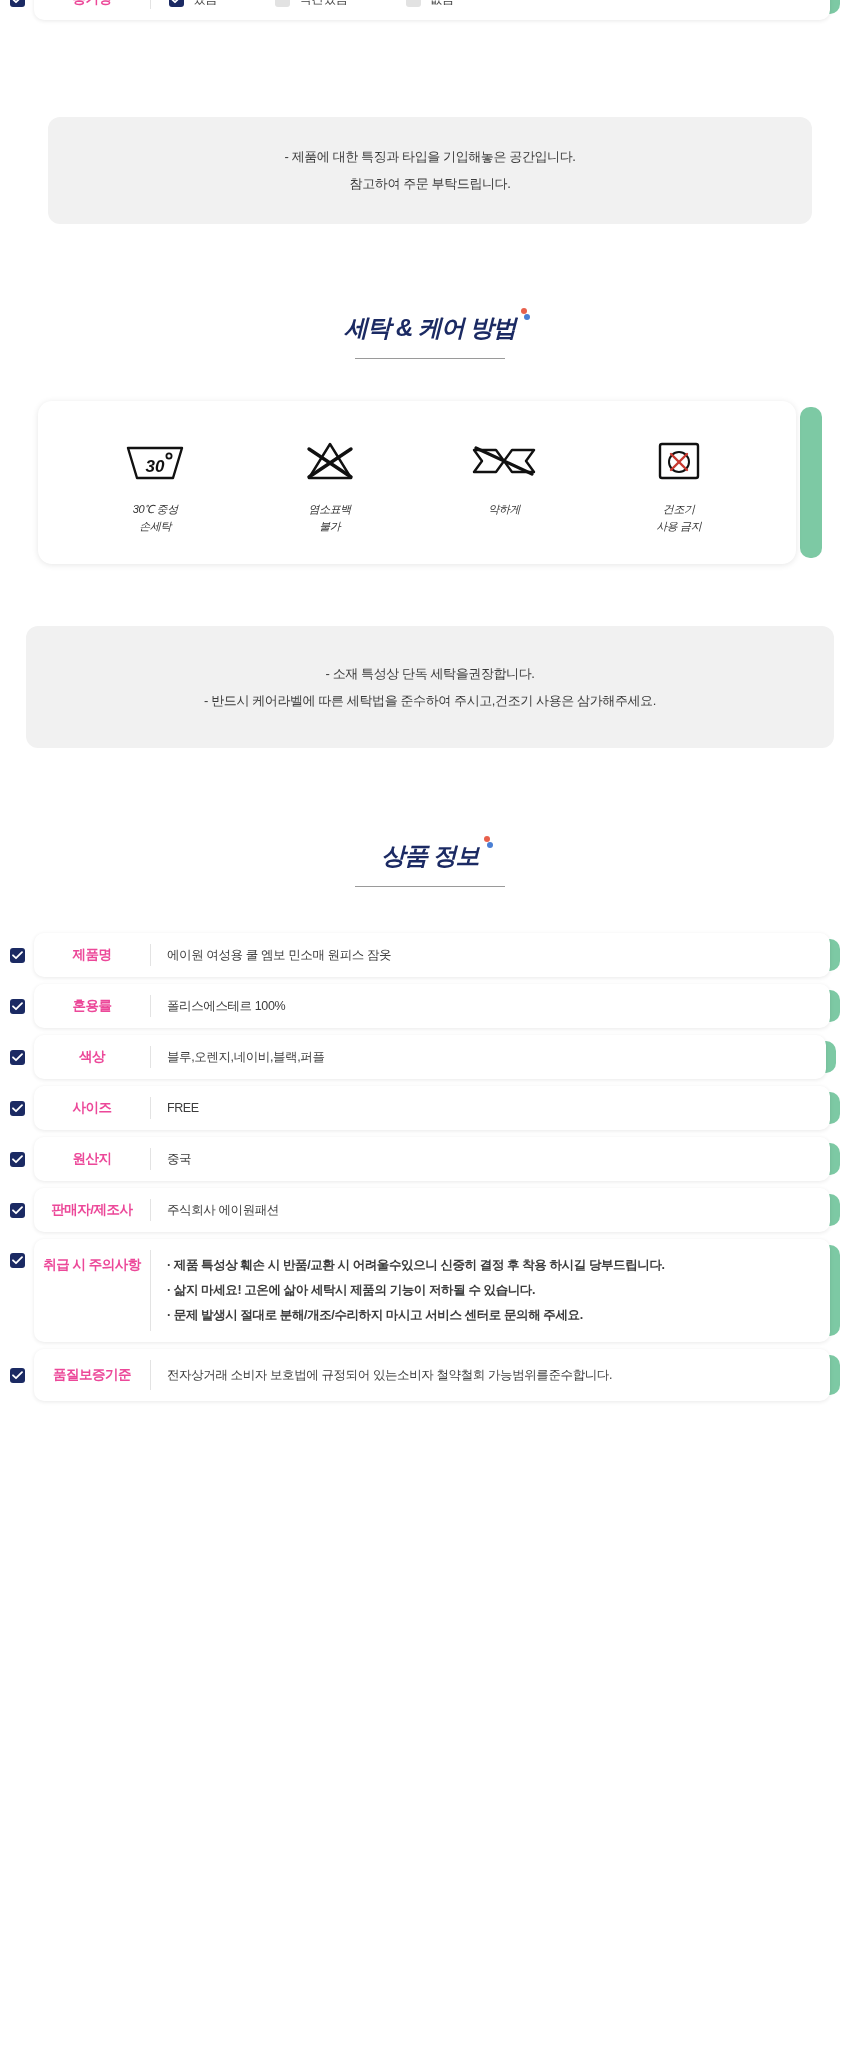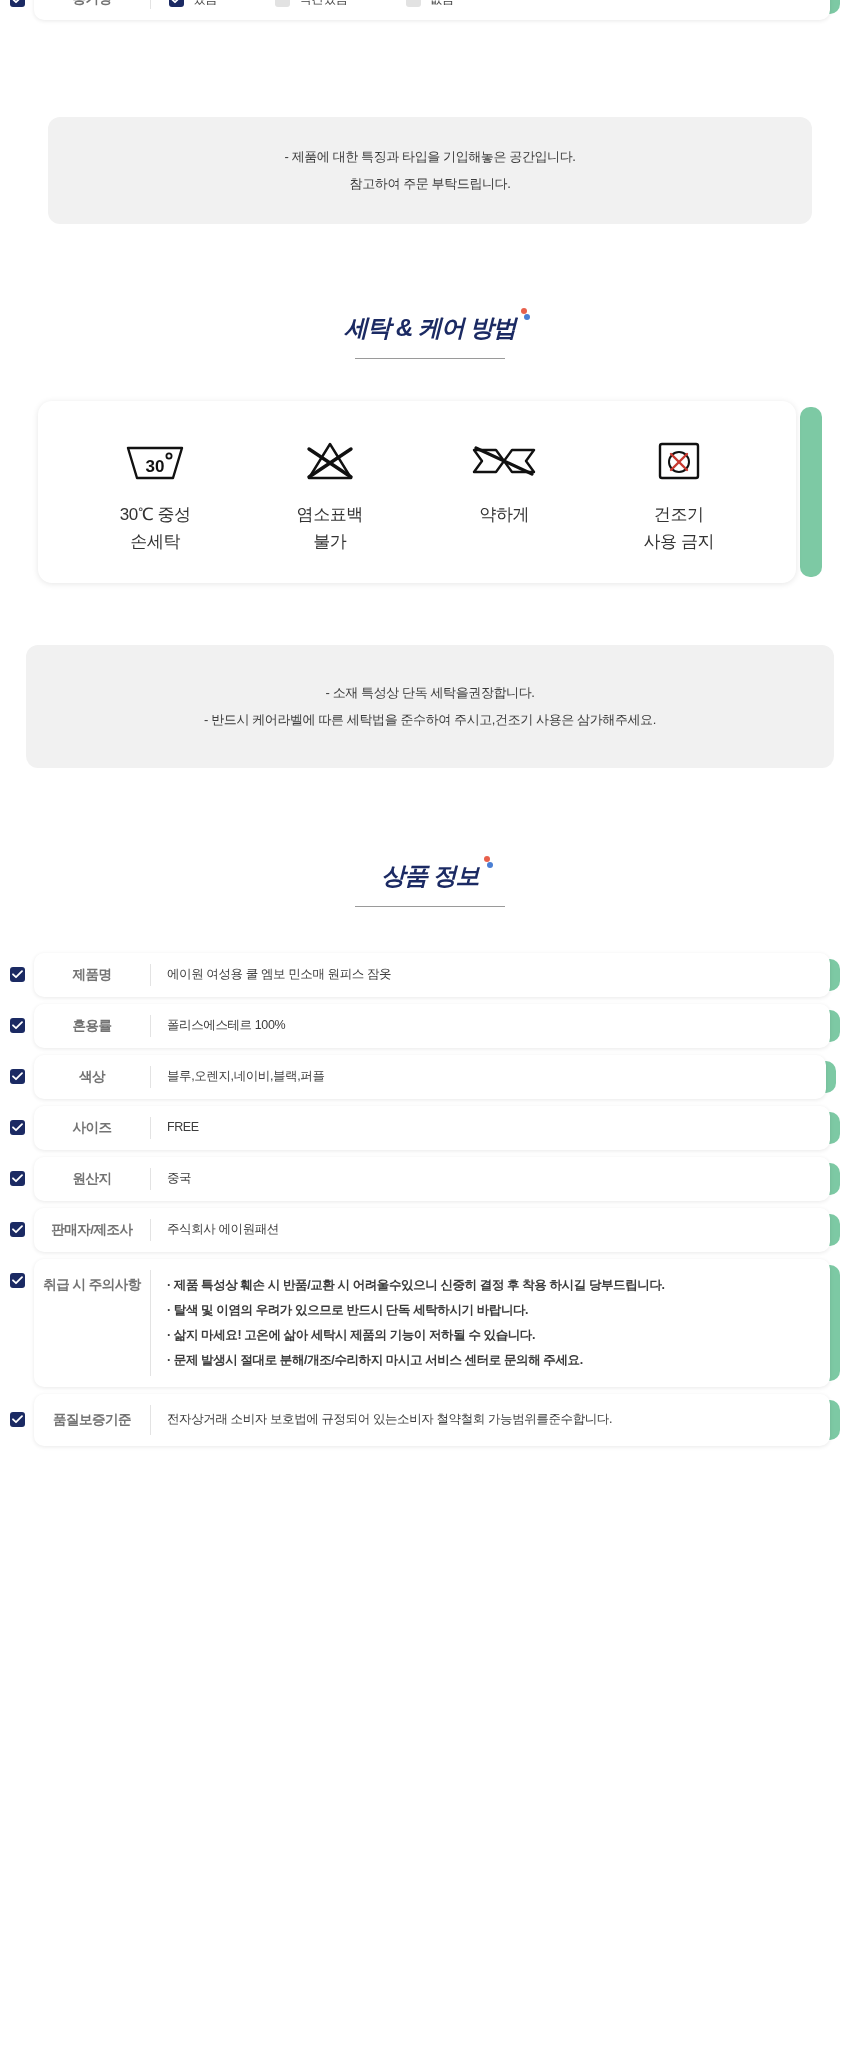--- a/index.html
+++ b/index.html
@@ -56,21 +56,21 @@
   }
   .row-wrap { position: relative; padding-right: 10px; }
 
   .label {
     flex: 0 0 116px;
     display: flex;
     align-items: center;
     justify-content: center;
     font-size: 13.5px;
     font-weight: bold;
-    color: #737373;
+    color: #ec4899;
     letter-spacing: -0.5px;
   }
   .divider {
     width: 1px;
     background: #e3e3e3;
     margin: 11px 0;
     flex: 0 0 1px;
   }
   .value {
     flex: 1 1 auto;
@@ -127,31 +127,31 @@
     width: 6px; height: 6px; border-radius: 50%;
   }
   .heading .title .dot-a { background: #e8604c; right: -11px; top: -4px; }
   .heading .title .dot-b { background: #4a7fd4; right: -14px; top: 2px; }
   .heading .rule {
     width: 150px; height: 1px; background: #9a9a9a;
     margin: 14px auto 0;
   }
 
   
-  .care-wrap { position: relative; padding-right: 26px; margin: 0 38px; }
+  .care-wrap { position: relative; padding-right: 26px; margin: 0 38px; font-style: italic; }
   .care-card {
     position: relative; z-index: 2;
     background: #fff; border-radius: 14px;
     box-shadow: 0 1px 6px rgba(0,0,0,0.10);
     display: flex; justify-content: space-around; align-items: flex-start;
     padding: 34px 30px 28px;
   }
   .care-item { text-align: center; width: 150px; }
   .care-item .cap {
-    margin-top: 14px; font-size: 17px; color: #333;
+    margin-top: 14px; font-size: 11px; color: #333;
     line-height: 1.6; letter-spacing: -0.4px;
   }
   .care-ico { height: 52px; display: flex; align-items: center; justify-content: center; }
 </style>
 </head>
 <body>
 
 <div class="page">
 
   <div style="height:0;overflow:hidden"></div>
@@ -400,21 +400,20 @@
             <svg width="11" height="9" viewBox="0 0 11 9">
                 <path d="M1 4.3 L4 7.2 L10 1.2" stroke="#ffffff" stroke-width="1.8" fill="none" stroke-linecap="round" stroke-linejoin="round"></path>
               </svg>
           </div>
         </div>
         <div class="card">
           <div class="label" style="align-items:flex-start;padding-top:17px;">취급 시 주의사항</div>
           <div class="divider"></div>
           <div class="value multi">
             <div>· 제품 특성상 훼손 시 반품/교환 시 어려울수있으니 신중히 결정 후 착용 하시길 당부드립니다.</div>
-            <div>· 탈색 및 이염의 우려가 있으므로 반드시 단독 세탁하시기 바랍니다.</div>
             <div>· 삶지 마세요! 고온에 삶아 세탁시 제품의 기능이 저하될 수 있습니다.</div>
             <div>· 문제 발생시 절대로 분해/개조/수리하지 마시고 서비스 센터로 문의해 주세요.</div>
           </div>
         </div>
       </div>
     </div>
 
     <div class="row-wrap" style="margin:0 20px 0 0;">
       <div class="greentab"></div>
       <div class="attr-row">

